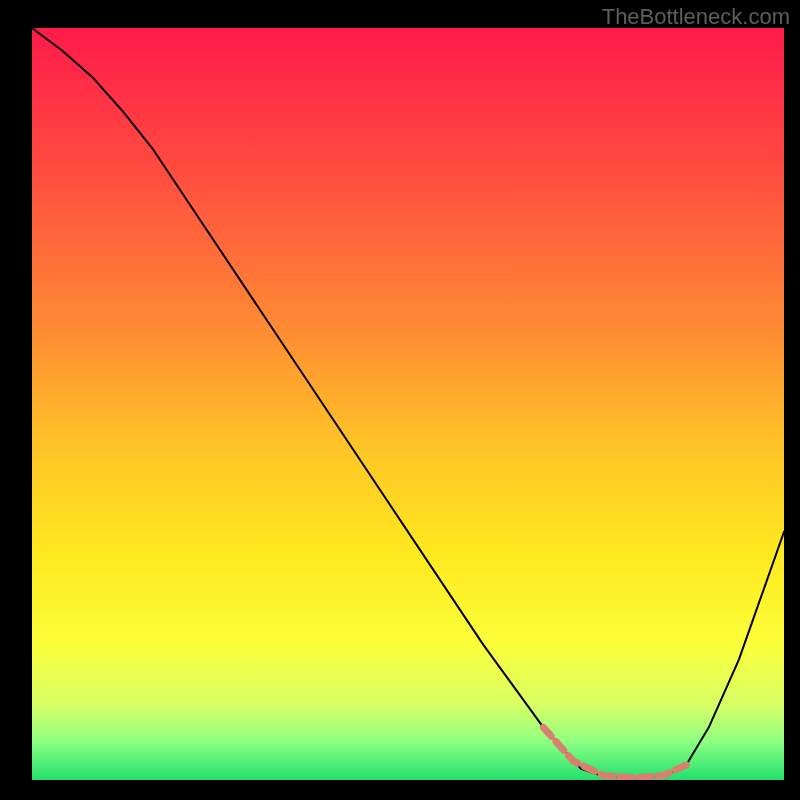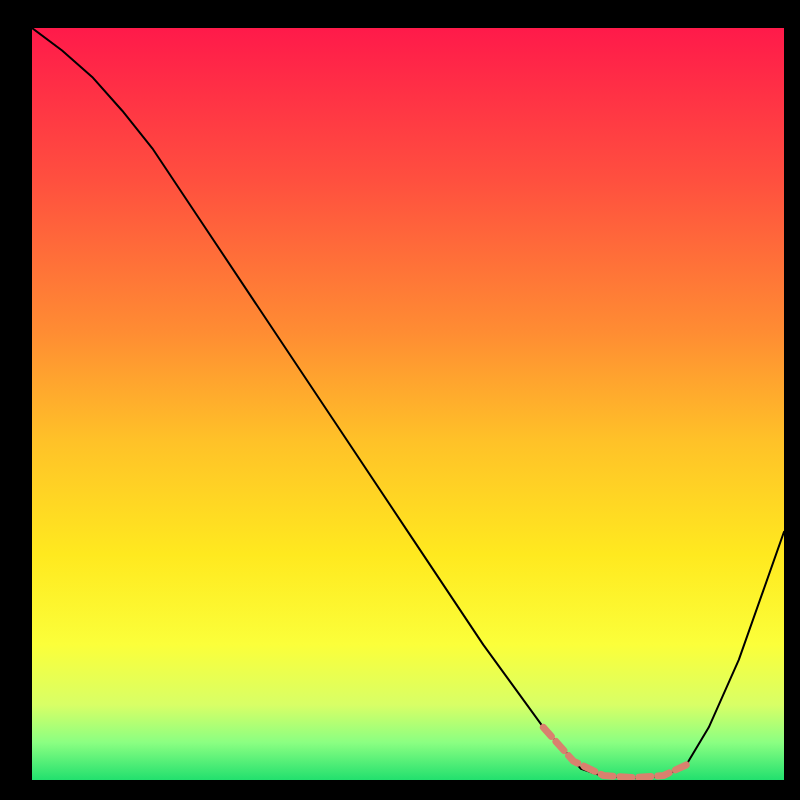--- a/index.html
+++ b/index.html
@@ -26,20 +26,21 @@
     z-index: 10;
   }
   svg {
     display: block;
   }
 </style>
 </head>
 <body>
 
 <div class="chart-container">
+  <div class="watermark">TheBottleneck.com</div>
   <svg id="chart-svg" width="800" height="800" viewBox="0 0 800 800">
     <defs>
       <linearGradient id="bg-grad" x1="0" y1="0" x2="0" y2="1">
           <stop offset="0%" stop-color="#ff1a4a"></stop>
           <stop offset="20%" stop-color="#ff4f3f"></stop>
           <stop offset="40%" stop-color="#ff8b33"></stop>
           <stop offset="55.00000000000001%" stop-color="#ffc228"></stop>
           <stop offset="70%" stop-color="#ffe91f"></stop>
           <stop offset="82%" stop-color="#fbff3a"></stop>
           <stop offset="90%" stop-color="#d8ff66"></stop>

